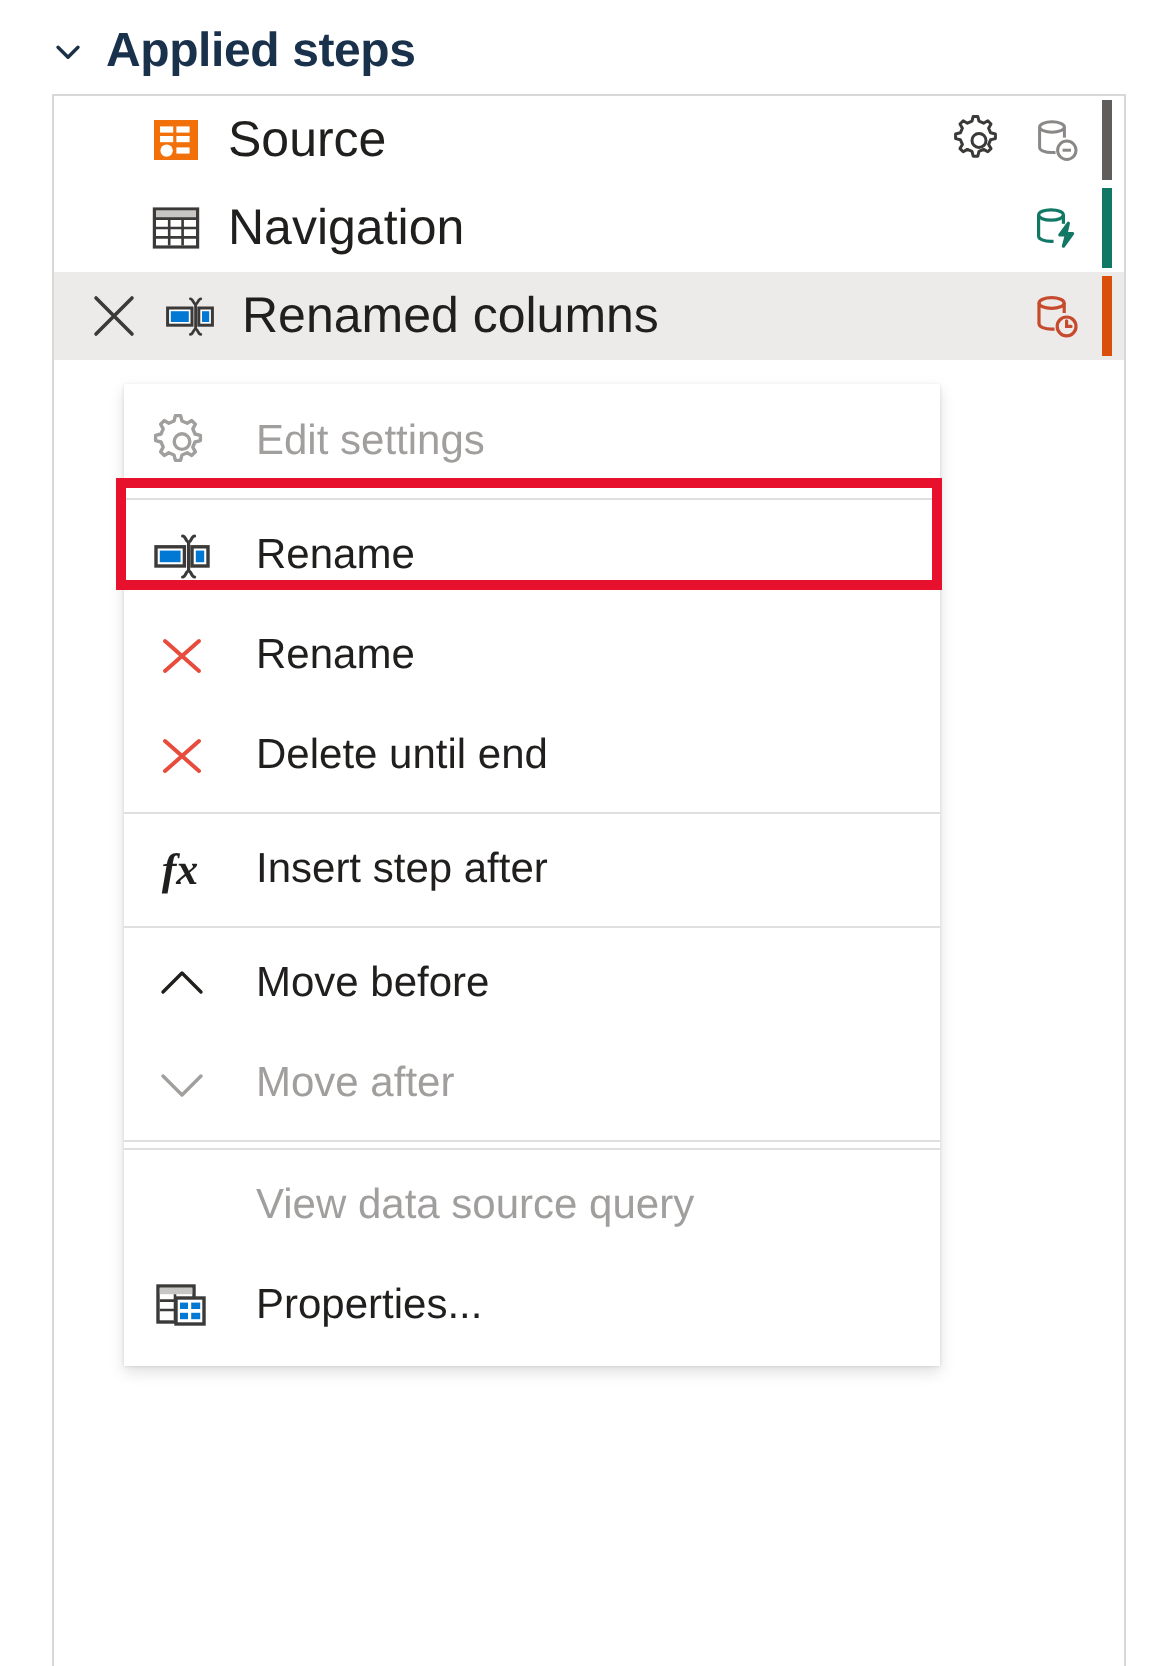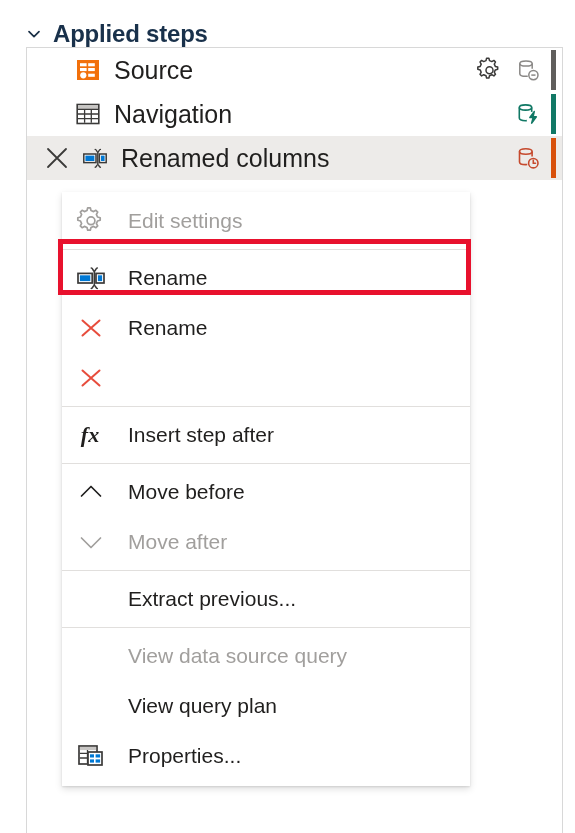--- a/index.html
+++ b/index.html
@@ -13,21 +13,21 @@
     font-family: "Liberation Sans", sans-serif;
     position: relative;
     overflow: hidden;
     -webkit-font-smoothing: antialiased;
   }
 
   
   #applied-steps-header {
     position: absolute;
     left: 26px;
-    top: 16px;
+    top: 8px;
     display: flex;
     align-items: center;
     gap: 11px;
     height: 36px;
     justify-content: flex-end;
   }
   #applied-steps-header .chev {
     width: 16px;
     height: 16px;
     display: block;
@@ -316,20 +316,21 @@
     </span>
     <span class="menu-text">Rename</span>
   </div>
 
   <div class="menu-item">
     <span class="menu-icon">
       <svg viewBox="0 0 30 30" width="30" height="30" fill="none" stroke="#E74C3C" stroke-width="2" stroke-linecap="round">
         <path d="M6.5 7.5 L23.5 22.5 M23.5 7.5 L6.5 22.5"></path>
       </svg>
     </span>
+    <span class="menu-text">Delete until end</span>
   </div>
 
   <div class="menu-sep"></div>
 
   <div class="menu-item">
     <span class="menu-icon">
       <svg viewBox="0 0 30 30" width="30" height="30">
         <text x="14" y="22" font-family="'Liberation Serif', serif" font-size="22" font-style="italic" font-weight="bold" fill="#201f1e" text-anchor="middle">fx</text>
       </svg>
     </span>
@@ -351,36 +352,28 @@
     <span class="menu-icon">
       <svg viewBox="0 0 30 30" width="30" height="30" fill="none" stroke="currentColor" stroke-width="1.7" stroke-linecap="round" stroke-linejoin="round">
         <path d="M5.5 11 L15 20.5 L24.5 11"></path>
       </svg>
     </span>
     <span class="menu-text">Move after</span>
   </div>
 
   <div class="menu-sep"></div>
 
-  <div class="menu-item">
-    <span class="menu-icon empty"></span>
-    <span class="menu-text">Extract previous...</span>
-  </div>
 
   <div class="menu-sep"></div>
 
   <div class="menu-item disabled">
     <span class="menu-icon empty"></span>
     <span class="menu-text">View data source query</span>
   </div>
 
-  <div class="menu-item">
-    <span class="menu-icon empty"></span>
-    <span class="menu-text">View query plan</span>
-  </div>
 
   <div class="menu-item">
     <span class="menu-icon">
       <svg viewBox="0 0 30 30" width="30" height="30">
         <rect x="3" y="5" width="18" height="18" fill="#ffffff" stroke="#3B3A39" stroke-width="1.7"></rect>
         <rect x="3.9" y="5.9" width="16.2" height="3.2" fill="#c8c6c4"></rect>
         <path d="M3.9 12.3 H20.1 M3.9 17.0 H20.1 M11.5 9.1 V22.1" stroke="#3B3A39" stroke-width="1.3"></path>
         <rect x="12" y="11" width="14" height="13" fill="#ffffff" stroke="#3B3A39" stroke-width="1.7"></rect>
         <rect x="14" y="13.3" width="4" height="3.2" fill="#0078D4"></rect>
         <rect x="19.6" y="13.3" width="4.5" height="3.2" fill="#0078D4"></rect>

